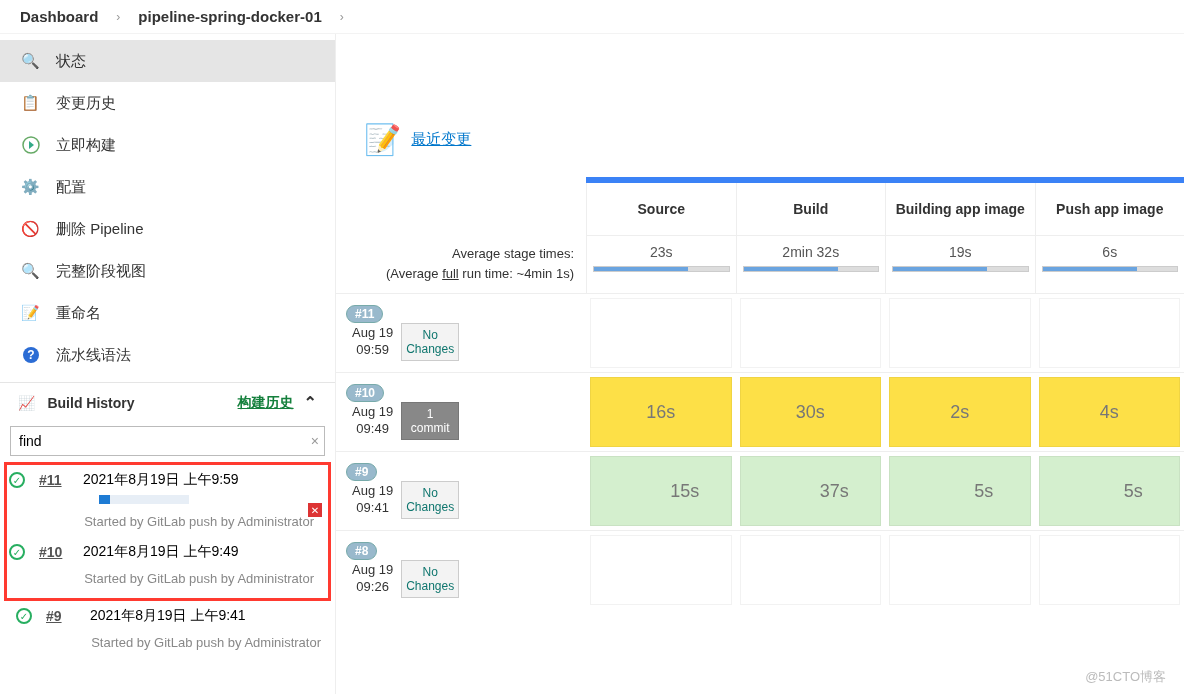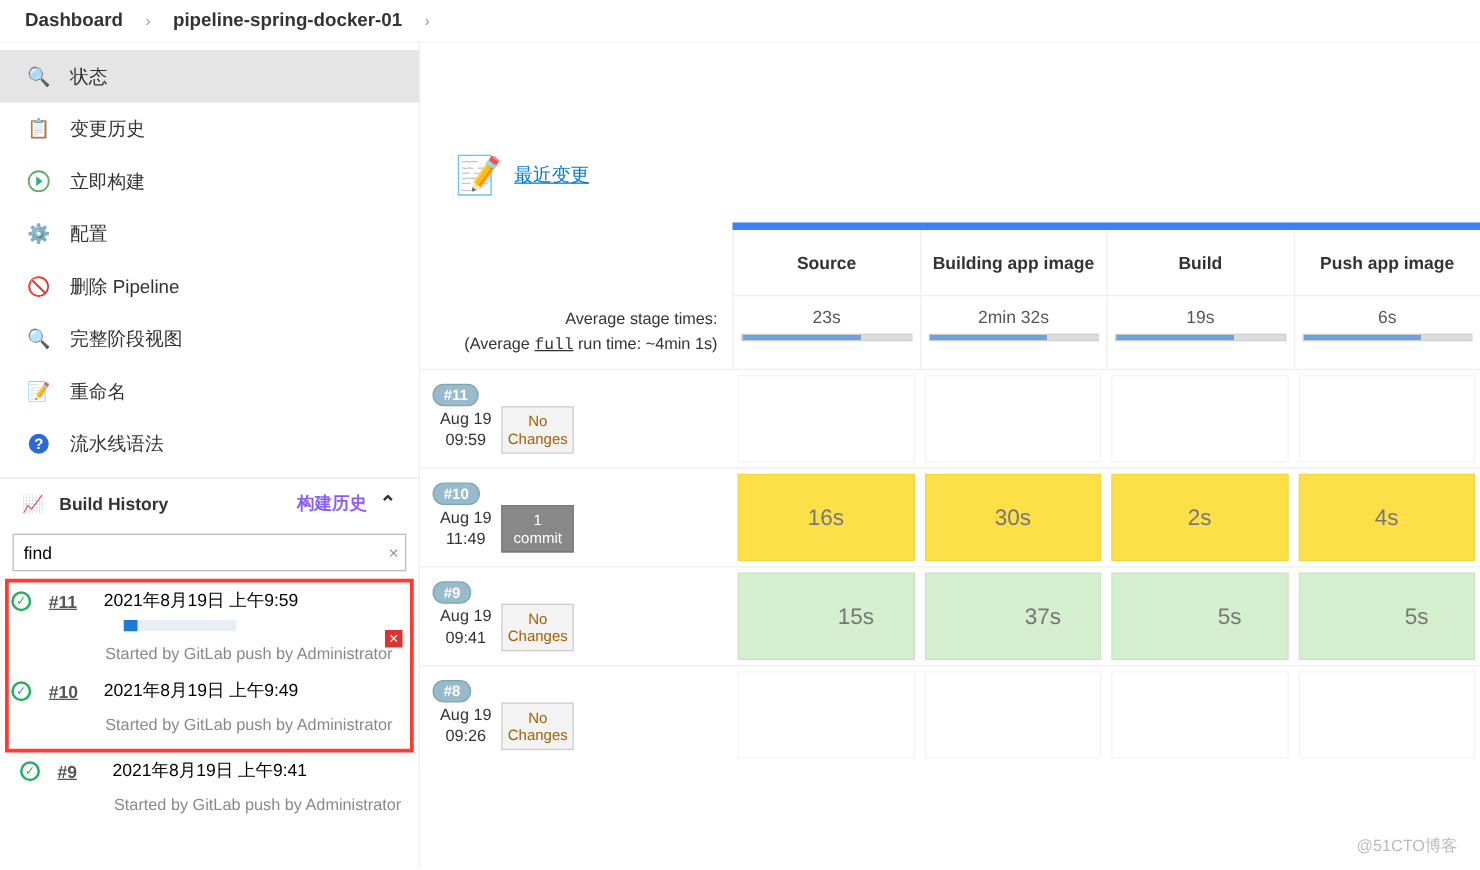--- a/index.html
+++ b/index.html
@@ -14,21 +14,21 @@
 .main { flex: 1; padding: 0 0 0 0; overflow: hidden; }
 
 .menu { list-style: none; padding: 6px 0; }
 .menu li { display: flex; align-items: center; gap: 14px; padding: 10px 20px; font-size: 15px; cursor: pointer; }
 .menu li.active { background: #e5e5e5; }
 .menu .ic { width: 22px; height: 22px; display:flex; align-items:center; justify-content:center; }
 
 .bh-head { border-top: 1px solid #e5e5e5; padding: 10px 18px 8px; display:flex; align-items:center; justify-content:space-between; font-weight:600; }
 .bh-head .left { display:flex; align-items:center; gap:12px; }
 .bh-head .right { display:flex; align-items:center; gap:10px; }
-.bh-head .right a { color:#8b5cf6; }
+.bh-head .right a { color:#15803d; text-decoration:underline; }
 .bh-head .right .caret { font-size:16px; }
 
 .find-wrap { padding: 6px 10px; }
 .find-wrap .box { position:relative; }
 .find-wrap input { width:100%; padding:6px 26px 6px 8px; border:1px solid #bbb; font-size:14px; }
 .find-wrap .x { position:absolute; right:6px; top:50%; transform:translateY(-50%); color:#999; cursor:pointer; }
 
 .bh-list { border:3px solid #ff3a30; margin: 0 4px; padding-bottom:4px; position:relative; }
 .bh-list::after { content:""; position:absolute; right:-3px; top:100%; width:3px; height:60px; background:#ff3a30; display:none; }
 .bh-item { padding: 6px 14px 8px; position:relative; }
@@ -48,31 +48,31 @@
 .main-inner { padding: 28px 0 0 0; }
 .recent { display:flex; align-items:center; gap:10px; margin:60px 0 20px 28px; }
 .recent a { color:#0077cc; text-decoration:underline; font-size:15px; }
 .stage-h { font-size:26px; font-weight:700; margin: 8px 0 16px 6px; }
 
 .sv-head { display:flex; border-top:6px solid #3b82f6; border-bottom:1px solid #eee; }
 .sv-head .cell { flex:1; text-align:center; font-weight:700; font-size:14px; padding:18px 6px; border-left:1px solid #eee; }
 
 .sv-avg-row { display:flex; }
 .sv-avg-left { width:250px; flex:0 0 250px; text-align:right; padding:8px 12px 10px 0; color:#333; font-size:13px; line-height:1.5; }
-.sv-avg-left .full { text-decoration:underline;font-family:Liberation Mono, monospace; }
+.sv-avg-left .full { text-decoration:underline; }
 .sv-avg-cells { flex:1; display:flex;justify-content:flex-end; }
 .sv-avg-cells .acell { flex:1; text-align:center; padding:8px 6px 10px; color:#555; border-left:1px solid #eee; }
 .sv-avg-cells .acell .pbar { margin-top:6px; height:6px; background:linear-gradient(to right,#6aa4e0 70%, #ddd 70%); border:1px solid #ccc; position:relative; }
 
 .sv-row { display:flex; border-top:1px solid #eee; }
 .sv-left-cell { width:250px; flex:0 0 250px; padding:8px 0 8px 10px; display:flex; align-items:center; gap:8px; }
 .build-tag { position:relative; }
 .build-tag .pill { background:#99b9cc; color:#fff; font-size:12px; font-weight:700; padding:1px 8px; border-radius:10px; border:1px solid #7aa; display:inline-block; }
 .build-date { font-size:13px; text-align:center; color:#333; line-height:1.3; margin-left:6px; }
-.changes-box { border:1px solid #ccc; background:#f3f3f3; color:#a16207; font-size:12px; text-align:center; width:58px; padding:4px 2px; line-height:1.2; }
+.changes-box { border:1px solid #ccc; background:#f3f3f3; color:#0f766e; font-size:12px; text-align:center; width:58px; padding:4px 2px; line-height:1.2; }
 .changes-box.dark { background:#888; color:#fff; border-color:#777; }
 .sv-cells { flex:1; display:flex; }
 .sv-cells .scell { flex:1; margin:4px; border:1px solid rgba(0,0,0,0.05); display:flex; align-items:center; justify-content:center; font-size:18px; color:#777; min-height:70px; }
 .sv-cells .scell.ok { background:#d4efce;padding-left:48px; }
 .sv-cells .scell.ok2 { background:#fde047; }
 .sv-cells .scell.empty { background:#fff; }
 
 .watermark { position:absolute; right:18px; bottom:10px; color:#bbb; font-size:13px; }
 </style>
 </head>
@@ -190,22 +190,22 @@
       <div class="recent">
         <span style="font-size:30px;">📝</span>
         <a>最近变更</a>
       </div>
 
 
       <div class="sv-avg-row">
         <div class="sv-avg-left"></div>
         <div class="sv-head" style="flex:1;">
           <div class="cell">Source</div>
+          <div class="cell">Build</div>
           <div class="cell">Building app image</div>
-          <div class="cell">Build</div>
           <div class="cell">Push app image</div>
         </div>
       </div>
 
       <div class="sv-avg-row">
         <div class="sv-avg-left">
           <div>Average stage times:</div>
           <div><span>(Average </span><span class="full">full</span><span> run time: ~4min 1s)</span></div>
         </div>
         <div class="sv-avg-cells">
@@ -237,21 +237,21 @@
               <div class="scell empty"></div>
             </div>
           </div>
           <div class="sv-row">
             <div class="sv-left-cell">
               <div style="display: flex; flex-direction: column; align-items: flex-start;">
                 <div class="build-tag"><span class="pill">#10</span></div>
                 <div style="display: flex; align-items: center; gap: 8px;">
                   <div class="build-date">
                     <div>Aug 19</div>
-                    <div>11:49</div>
+                    <div>09:49</div>
                   </div>
                   <div class="changes-box dark">1<br>commit</div>
                 </div>
               </div>
             </div>
             <div class="sv-cells">
               <div class="scell ok2">16s</div>
               <div class="scell ok2">30s</div>
               <div class="scell ok2">2s</div>
               <div class="scell ok2">4s</div>

